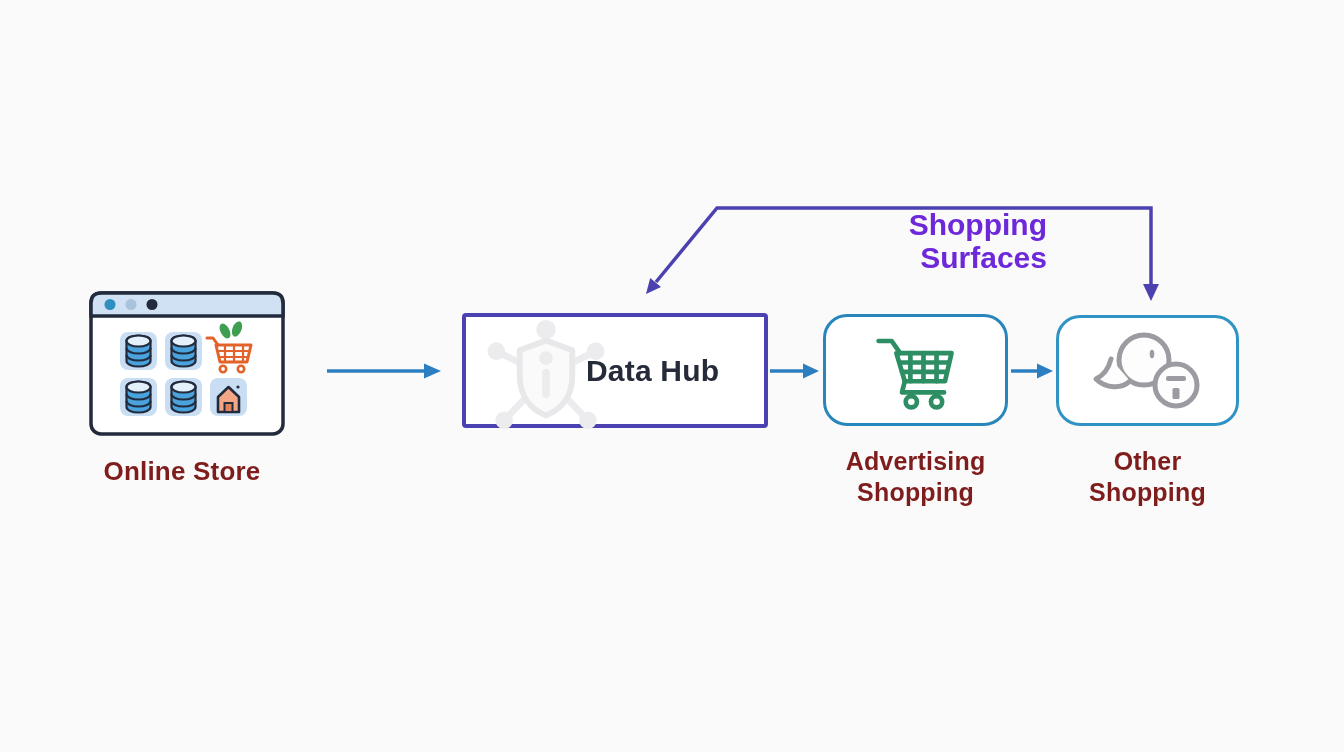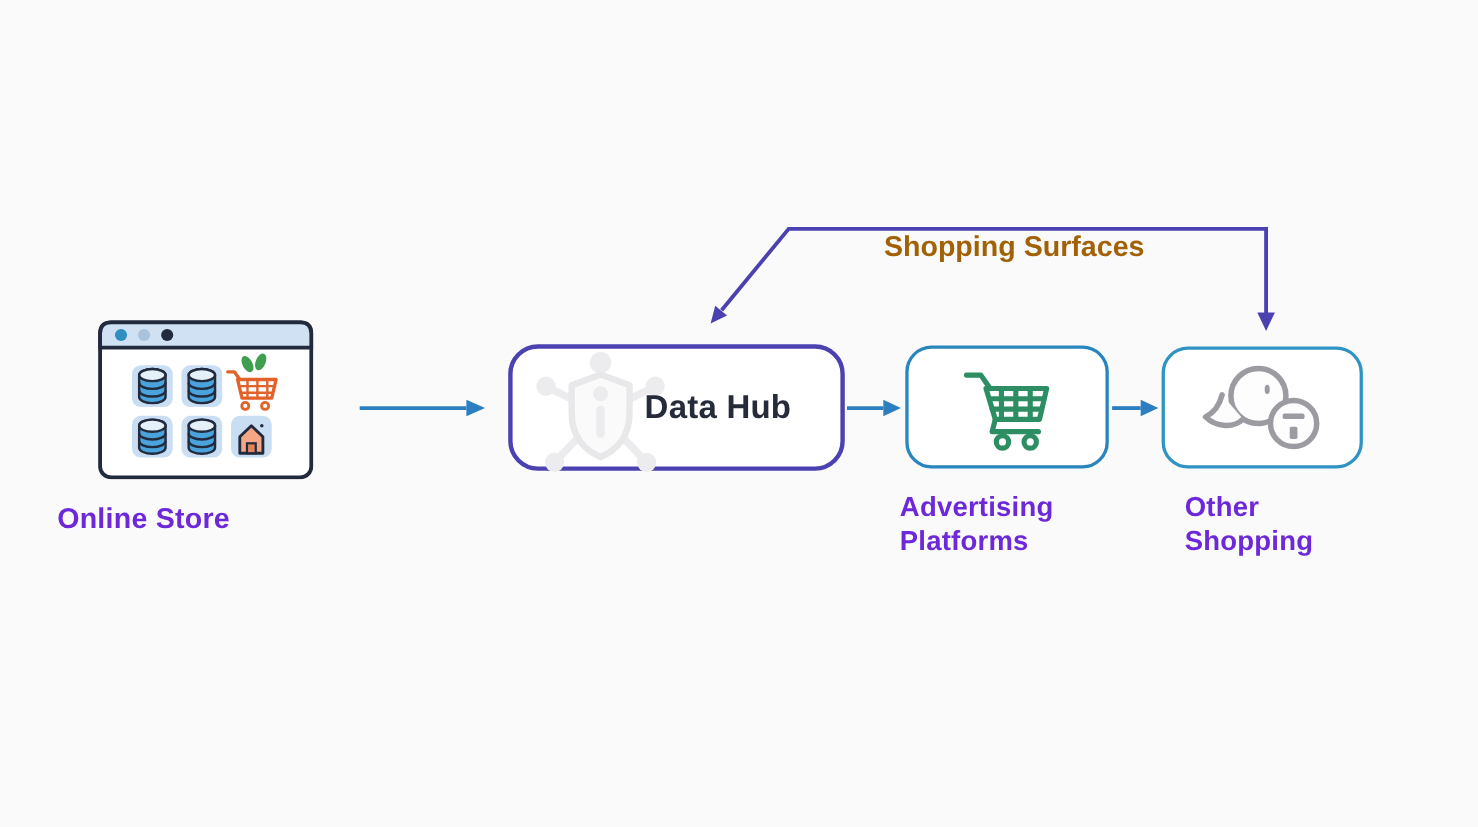--- a/index.html
+++ b/index.html
@@ -5,49 +5,49 @@
   html,body{margin:0;padding:0;background:#fbfafa;}
   .canvas{
     position:relative;width:1344px;height:752px;overflow:hidden;
     background:#fbfafa;
     font-family:"Liberation Sans","DejaVu Sans",sans-serif;
     color:#2b3140;
   }
   .overlay{position:absolute;left:0;top:0;z-index:1;pointer-events:none;}
   .node,.label,.surfaces-label{position:absolute;z-index:2;}
   .label{
-    font-weight:bold;font-size:25px;line-height:31px;
-    color:#6d28d9;letter-spacing:.2px;
+    text-align:center;font-weight:bold;font-size:25px;line-height:31px;
+    color:#7f1d1d;letter-spacing:.2px;
   }
   .online-label{font-size:26px;}
   .box{
     position:absolute;z-index:2;background:#ffffff;box-sizing:border-box;
   }
   .box-datahub{
     left:462px;top:313px;width:306px;height:115px;
-    border:4px solid #4b41b0;border-radius:27px;
+    border:4px solid #4b41b0;border-radius:4px;
   }
   .box-datahub .watermark{position:absolute;left:16px;top:2px;}
   .box-title{
     position:absolute;left:120px;top:50%;transform:translateY(-50%);
     font-weight:bold;font-size:30px;color:#262b3a;white-space:nowrap;letter-spacing:.2px;
   }
   .box-ads{
     left:823px;top:314px;width:185px;height:112px;
     border:3px solid #2886bd;border-radius:24px;
     display:flex;align-items:center;justify-content:center;
   }
   .box-other{
     left:1056px;top:315px;width:183px;height:111px;
     border:3px solid #2f93c4;border-radius:24px;
     display:flex;align-items:center;justify-content:center;
   }
   .surfaces-label{
-    left:797px;top:208px;width:250px;text-align:center;
-    font-weight:bold;font-size:26px;line-height:33px;color:#a16207;
+    left:797px;top:208px;width:250px;text-align:right;
+    font-weight:bold;font-size:30px;line-height:33px;color:#6d28d9;
   }
   .store-window{position:absolute;left:89px;top:291px;}
 </style>
 </head>
 <body>
 
 <div class="canvas">
 
   <svg class="overlay" width="1344" height="752" viewBox="0 0 1344 752">
 
@@ -144,21 +144,21 @@
         <path d="M6,15 H20 L29,28"></path>
         <path d="M25,28 H84 L77,58 H34 Z"></path>
         <path d="M40,28 V58 M54,28 V58 M68,28 V58"></path>
         <path d="M29,38 H81 M31,48 H79"></path>
         <path d="M34,58 L31,70 H76"></path>
       </g>
       <circle cx="41" cy="80" r="6" fill="#ffffff" stroke="#2d8e63" stroke-width="5"></circle>
       <circle cx="68" cy="80" r="6" fill="#ffffff" stroke="#2d8e63" stroke-width="5"></circle>
     </svg>
   </div>
-  <div class="label" style="left:818px;top:446px;width:195px;">Advertising Platforms</div>
+  <div class="label" style="left:818px;top:446px;width:195px;">Advertising Shopping</div>
 
   <div class="box box-other">
     <svg width="112" height="84" viewBox="0 0 112 84">
       <circle cx="52" cy="31" r="25" fill="#fdfdfd" stroke="#9b9ba1" stroke-width="5"></circle>
       <ellipse cx="60" cy="25" rx="2.3" ry="4.2" fill="#9b9ba1"></ellipse>
       <path d="M38,52 C30,60 14,60 4,50 C12,46 17,38 19,30" fill="#fdfdfd" stroke="#9b9ba1" stroke-width="5" stroke-linecap="round" stroke-linejoin="round"></path>
       <circle cx="84" cy="56" r="21" fill="#fdfdfd" stroke="#9b9ba1" stroke-width="5"></circle>
       <rect x="74" y="47" width="20" height="5" rx="2" fill="#9b9ba1"></rect>
       <rect x="80.5" y="59" width="7" height="11" rx="1.5" fill="#9b9ba1"></rect>
     </svg>

